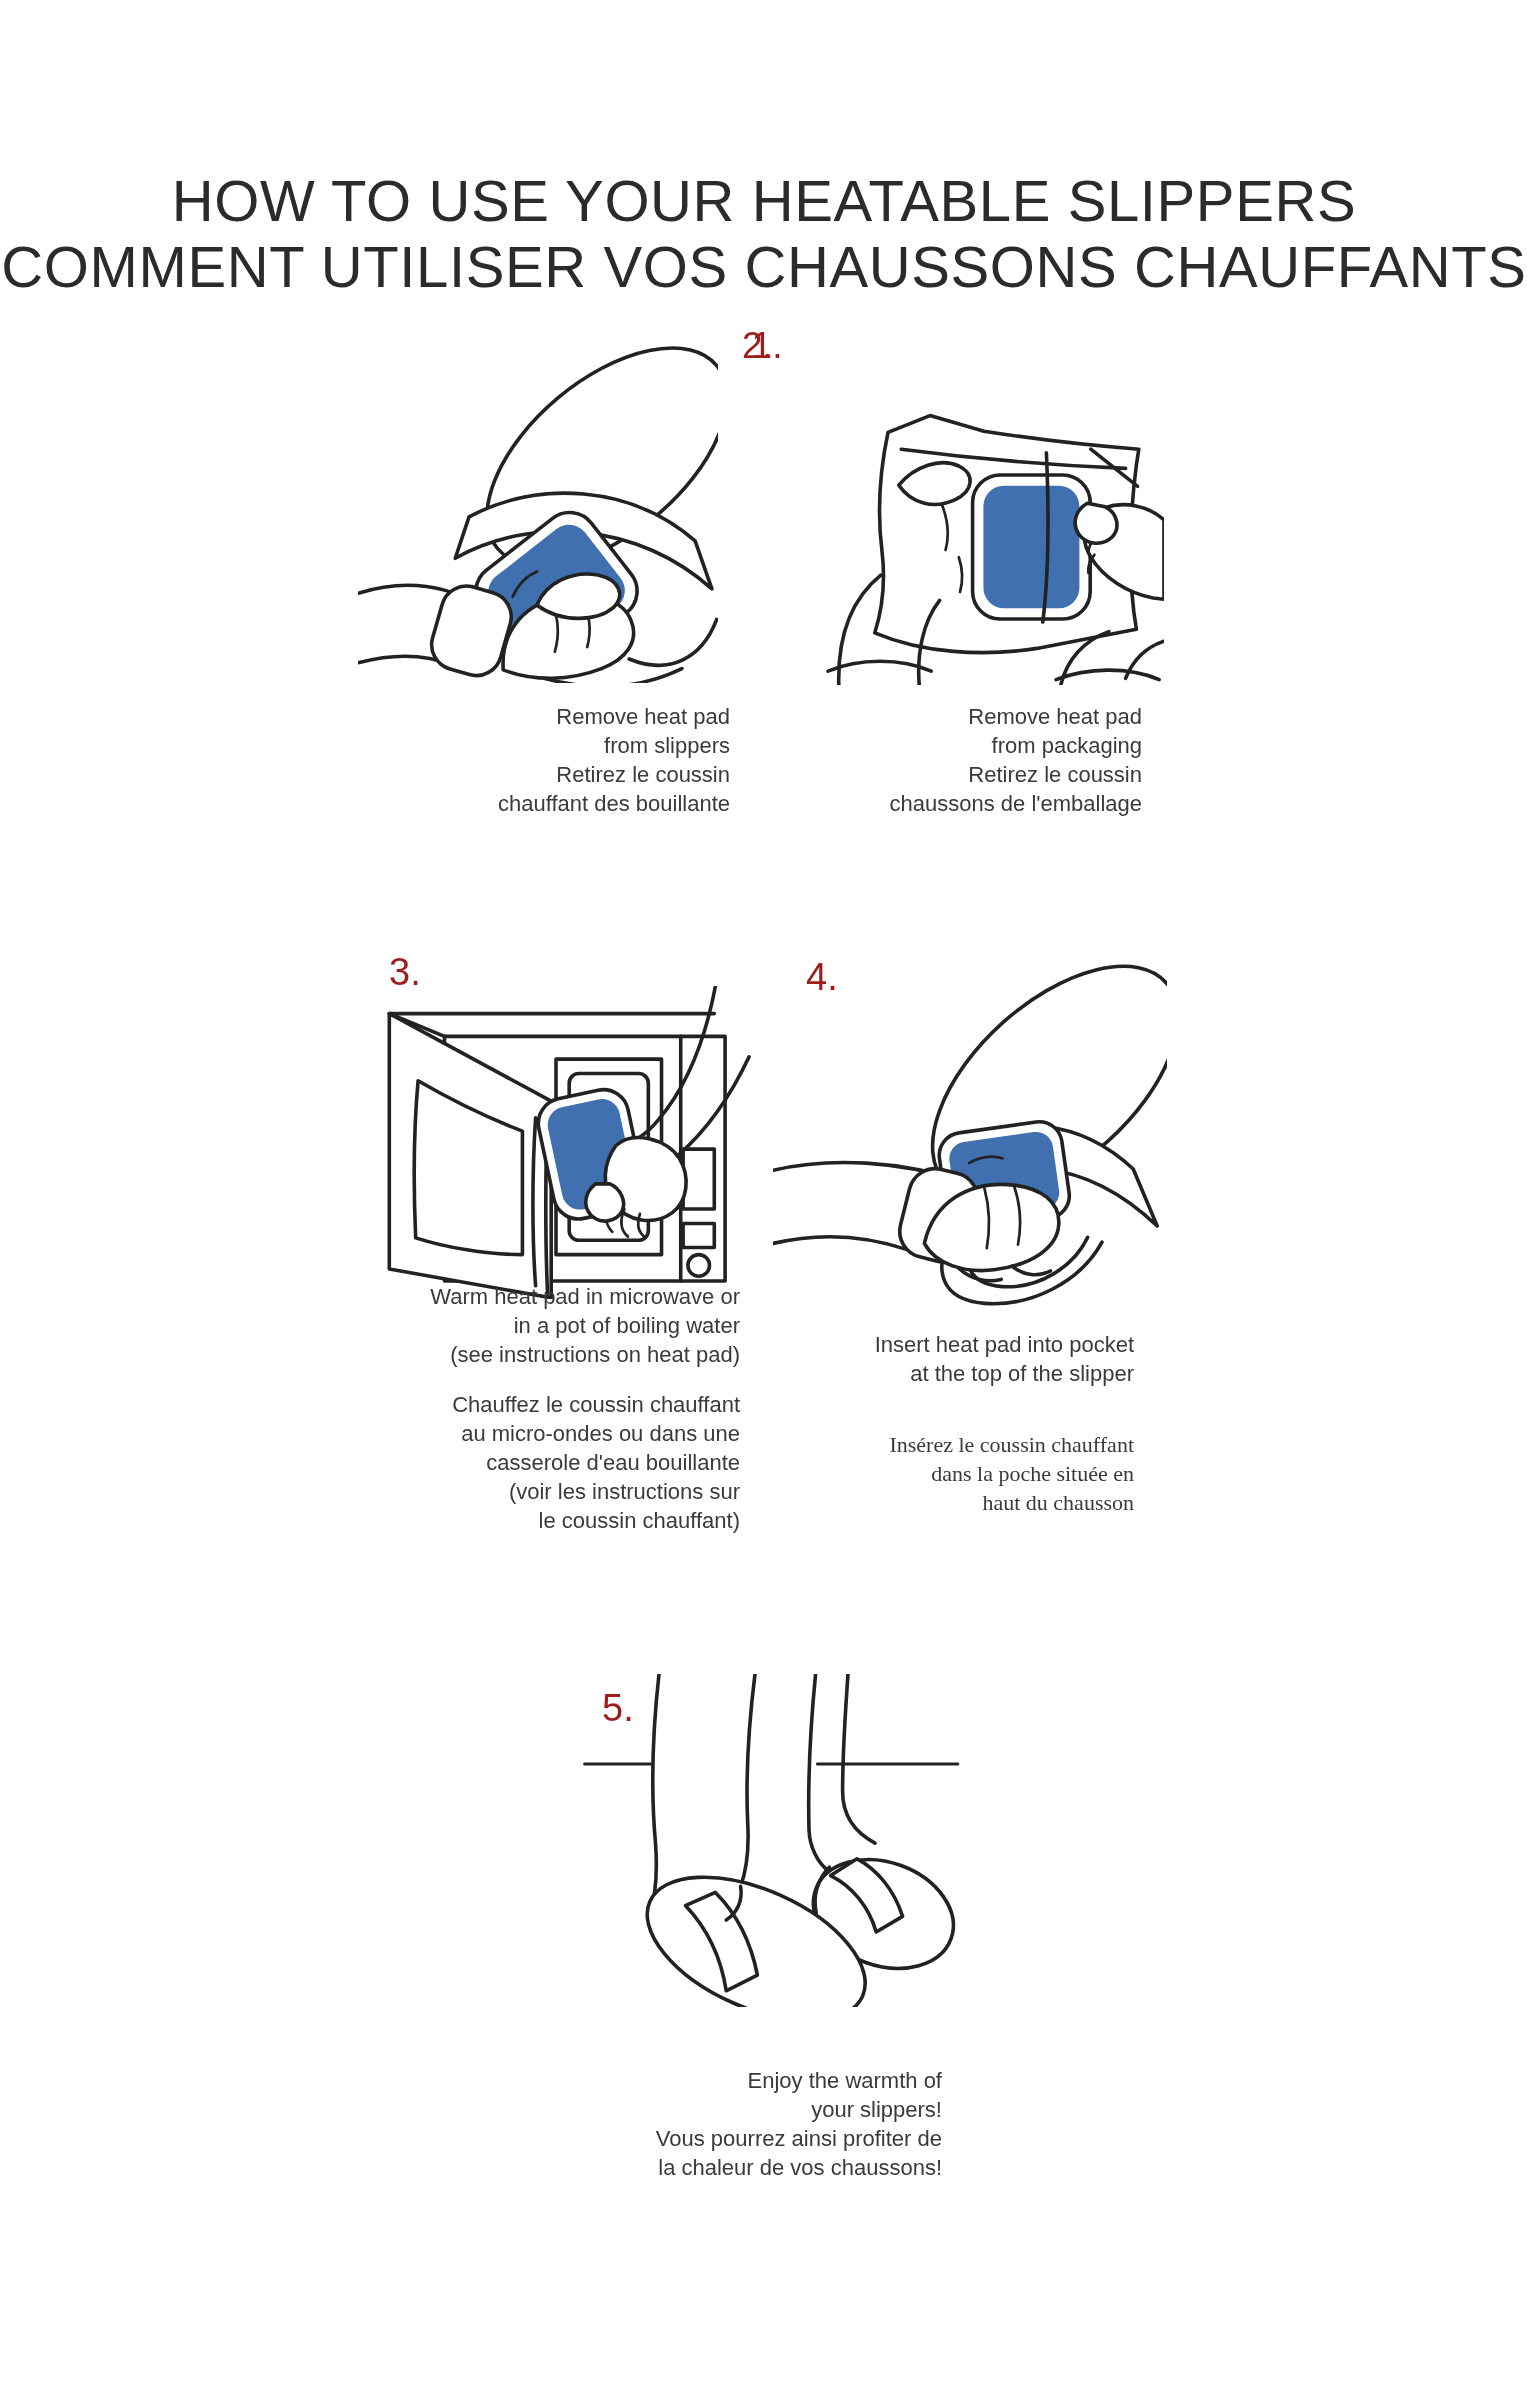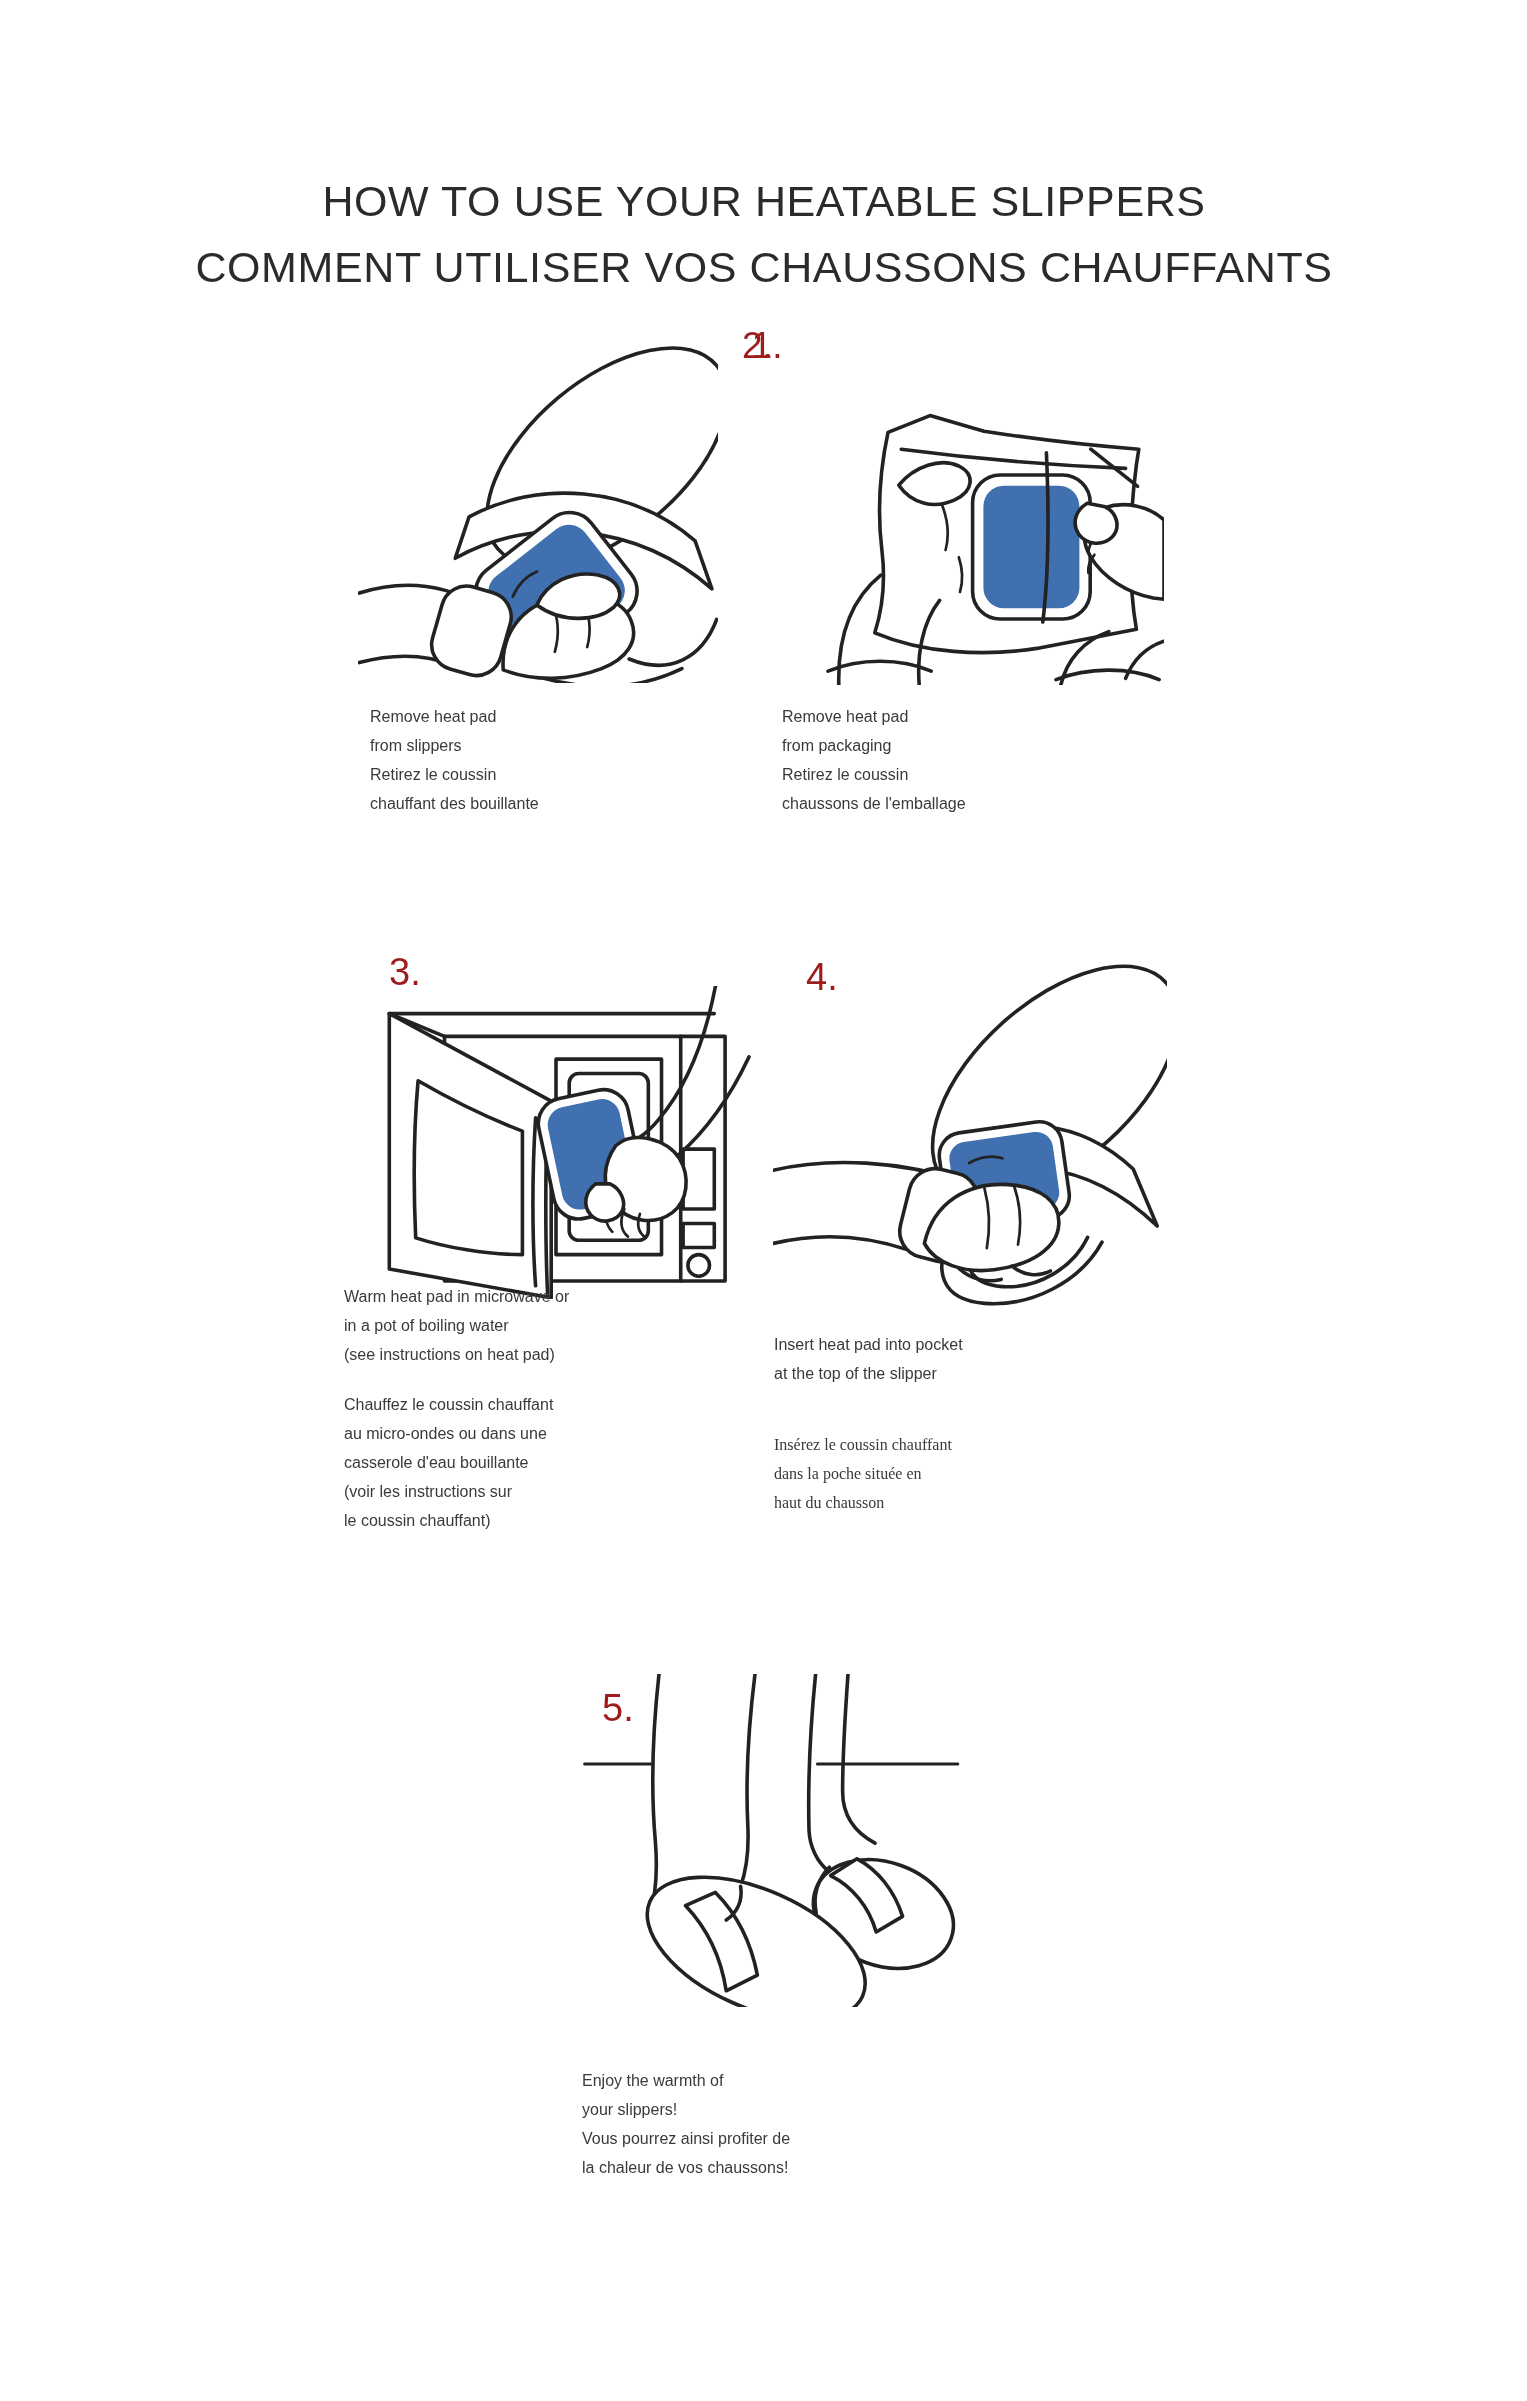--- a/index.html
+++ b/index.html
@@ -3,27 +3,27 @@
 <meta charset="utf-8">
 <style>
   :root{
     --pad-blue:#4070b0; --accent-red:#9e1c1c; --line:#222222;
     --text:#3a3a3a; --title-text:#2b2b2b; --background:#ffffff;
   }
   html,body{margin:0;padding:0;background:var(--background);}
   .page{position:relative;width:1528px;height:2401px;background:var(--background);
         overflow:hidden;font-family:"Liberation Sans", sans-serif;}
   .title{position:absolute;top:168px;left:0;width:100%;text-align:center;
-         font-size:43px;line-height:66px;color:var(--title-text);letter-spacing:0.6px;}
+         font-size:58px;line-height:66px;color:var(--title-text);letter-spacing:0.6px;}
   .stepnum{position:absolute;color:var(--accent-red);font-size:38px;line-height:1;
            font-family:"Liberation Sans", sans-serif;}
   .stepnum-overlap{font-size:37px;}
   .stepnum-overlap .n1{position:absolute;left:9.6px;top:0;}
-  .cap{position:absolute;text-align:left;color:var(--text);
-       font-size:16px;line-height:29px;}
+  .cap{position:absolute;text-align:right;color:var(--text);
+       font-size:22px;line-height:29px;}
   .cap .fr-block{display:block;}
   .cap1 .fr-block,.cap2 .fr-block{}
   .cap3 .fr-block{margin-top:21px;}
   .cap4 .fr-block{margin-top:42px;font-family:Liberation Serif, serif;}
   .cap5 .fr-block{}
   .illus{position:absolute;}
   .ln{stroke:var(--line);stroke-width:6;fill:none;stroke-linecap:round;stroke-linejoin:round;}
   .ln4{stroke:var(--line);stroke-width:4.5;fill:none;stroke-linecap:round;stroke-linejoin:round;}
   .wfill{fill:#ffffff;stroke:var(--line);stroke-width:6;stroke-linecap:round;stroke-linejoin:round;}
   .bfill{fill:var(--pad-blue);stroke:none;}

